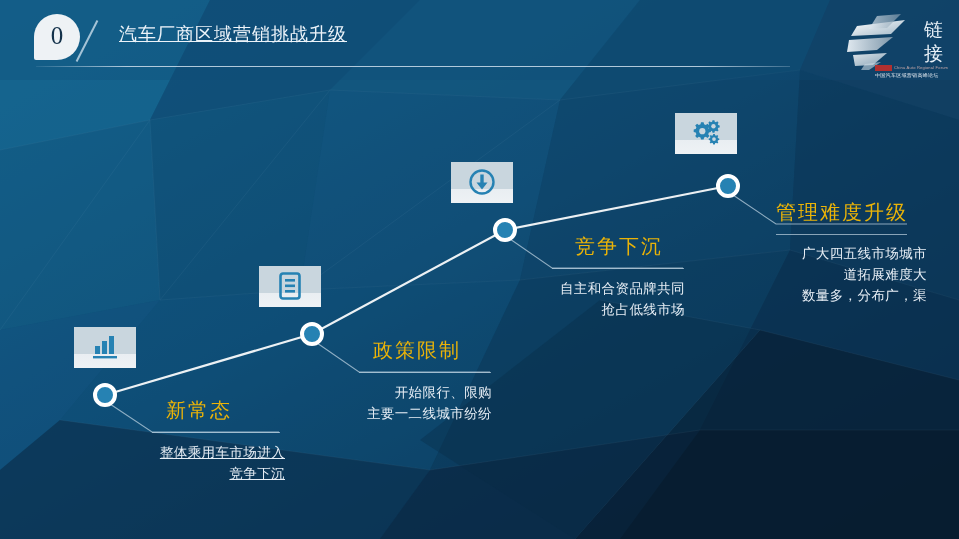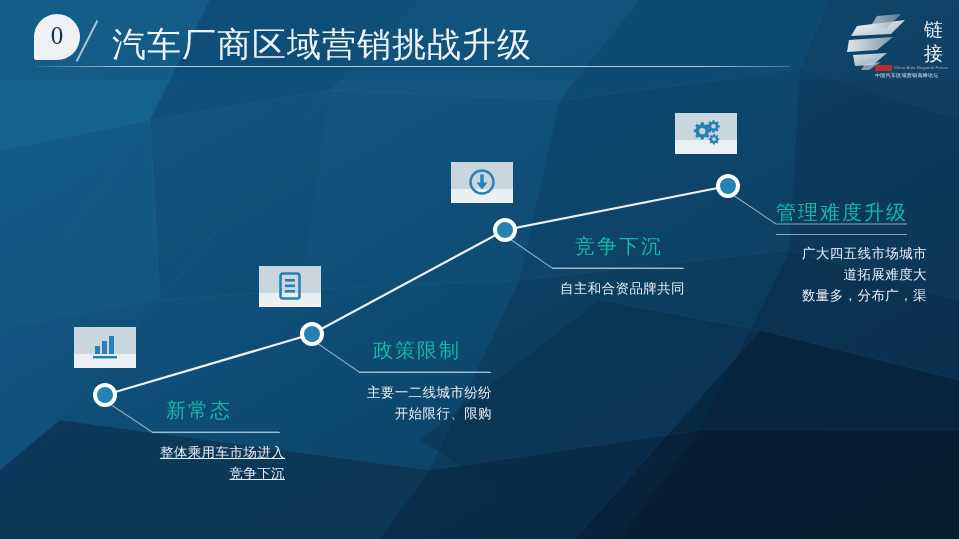--- a/index.html
+++ b/index.html
@@ -76,27 +76,28 @@
     left: 86px;
     top: 18px;
     width: 2px;
     height: 46px;
     background: rgba(214,230,242,.75);
     transform: rotate(27deg);
     transform-origin: center;
   }
   .header-title {
     position: absolute;
-    left: 112px;
+    left: 119px;
     top: 22px;
-    font-size: 34px;
+    font-size: 18px;
     color: #ecf3f9;
     letter-spacing: 1px;
     white-space: nowrap;
     font-family: "DejaVu Sans", "Liberation Sans", sans-serif;
+    text-decoration: underline;
   }
 
   
   #logo {
     position: absolute;
     right: 8px;
     top: 6px;
     width: 104px;
     height: 72px;
   }
@@ -187,21 +188,21 @@
     align-items: center;
     justify-content: center;
   }
 
   
   .label-group { position: absolute; }
   .label-title {
     position: absolute;
     white-space: nowrap;
     font-size: 20px;
-    color: #14b8a6;
+    color: #eab308;
     font-family: "DejaVu Sans", "Liberation Sans", sans-serif;
     letter-spacing: 2px;
   }
   .label-rule {
     position: absolute;
     height: 1px;
     background: rgba(214,230,242,.62);
   }
   .label-desc {
     position: absolute;
@@ -344,41 +345,42 @@
         <rect x="8" y="13.5" width="10" height="2.6" fill="#2682b3"></rect>
         <rect x="8" y="19" width="10" height="2.6" fill="#2682b3"></rect>
       </svg>
     </div>
   </div>
   <div class="node" style="left:312px; top:334px;"></div>
   <div class="label-group">
     <div class="label-title" style="left:373px; top:337px;text-align:center;">政策限制</div>
     <div class="label-rule" style="left:359px; top:372px; width:132px;"></div>
     <div class="label-desc center" style="left:337px; top:382px; width:155px;">
+      <div>开始限行、限购</div>
       <div>主要一二线城市纷纷</div>
-      <div>开始限行、限购</div>
     </div>
   </div>
 
   <div class="bubble" style="left:482px; top:162px;">
     <div class="bubble-body"></div>
     <div class="bubble-icon">
       <svg width="30" height="30" viewBox="0 0 30 30">
         <circle cx="15" cy="15" r="11.5" fill="none" stroke="#2682b3" stroke-width="2.4"></circle>
         <rect x="13.3" y="7.5" width="3.4" height="10" fill="#2682b3"></rect>
         <polygon points="9.5,15.5 20.5,15.5 15,22.5" fill="#2682b3"></polygon>
       </svg>
     </div>
   </div>
   <div class="node" style="left:505px; top:230px;"></div>
   <div class="label-group">
     <div class="label-title" style="left:575px; top:233px;">竞争下沉</div>
     <div class="label-rule" style="left:552px; top:268px; width:132px;"></div>
     <div class="label-desc center" style="left:530px; top:278px; width:155px;">
       <div>自主和合资品牌共同</div>
+      <div>抢占低线市场</div>
     </div>
   </div>
 
   <div class="bubble" style="left:706px; top:113px;">
     <div class="bubble-body"></div>
     <div class="bubble-icon">
       <svg width="32" height="28" viewBox="0 0 32 28">
         <g fill="#2682b3">
           <path d="M11,3.2 l2.6,0 l0.5,2.0 l1.7,0.7 l1.7,-1.2 l1.9,1.9 l-1.2,1.7 l0.7,1.7 l2.0,0.5 l0,2.6 l-2.0,0.5 l-0.7,1.7 l1.2,1.7 l-1.9,1.9 l-1.7,-1.2 l-1.7,0.7 l-0.5,2.0 l-2.6,0 l-0.5,-2.0 l-1.7,-0.7 l-1.7,1.2 l-1.9,-1.9 l1.2,-1.7 l-0.7,-1.7 l-2.0,-0.5 l0,-2.6 l2.0,-0.5 l0.7,-1.7 l-1.2,-1.7 l1.9,-1.9 l1.7,1.2 l1.7,-0.7 Z"></path>
           <circle cx="12.3" cy="12.2" r="3.1" fill="#c9d6de"></circle>

